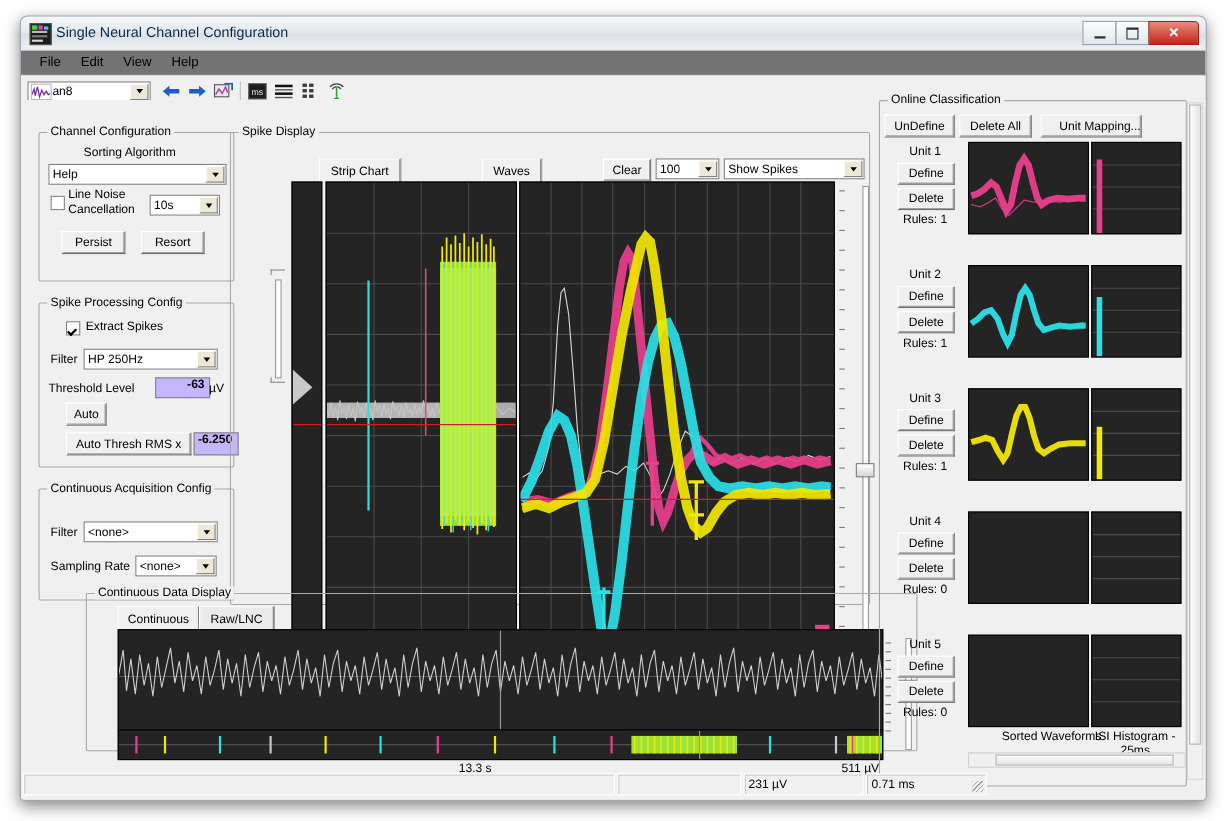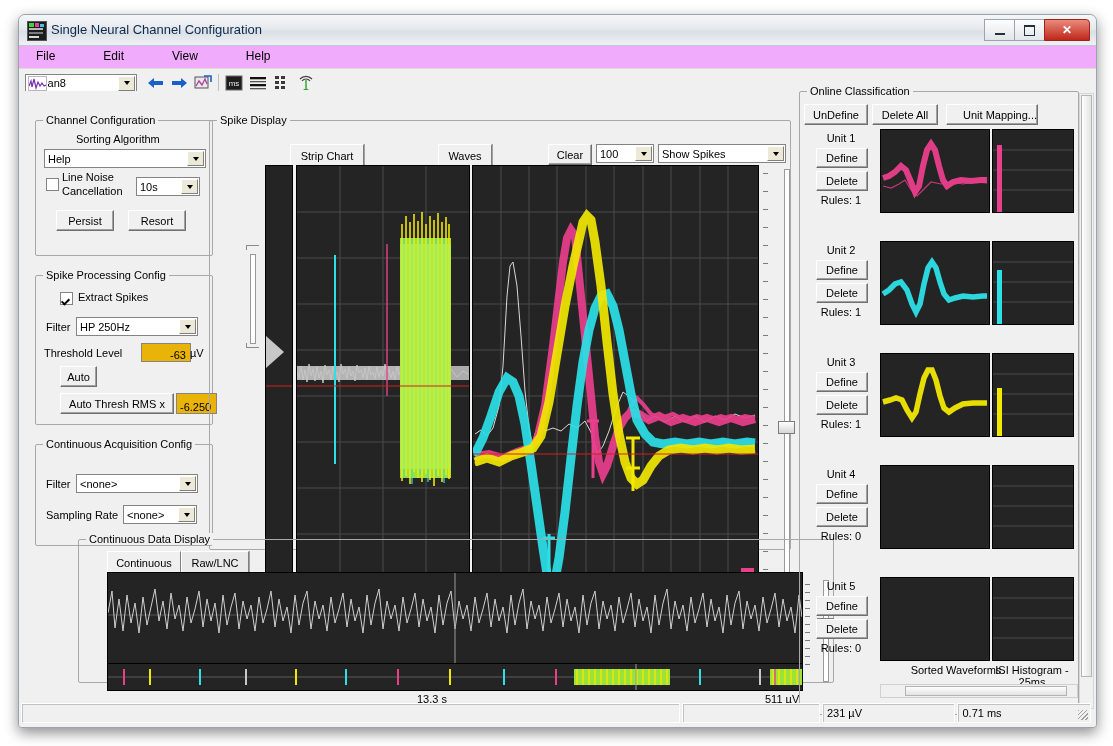--- a/index.html
+++ b/index.html
@@ -13,21 +13,21 @@
   .title-ico{position:absolute;left:8px;top:6px;width:18px;height:18px;background:#1d1d1d;border:1px solid #555;}
   .title-ico i{position:absolute;display:block;}
   .title-txt{position:absolute;left:32px;top:7px;font-size:13px;color:#0b2a4a;font-family:"Liberation Sans",sans-serif;}
   .wbtns{position:absolute;right:6px;top:4px;display:flex;}
   .wbtn{width:29px;height:20px;border:1px solid #9aa4ae;margin-left:-1px;
         background:linear-gradient(to bottom,#fdfdfd,#e2e6ea);display:flex;align-items:center;justify-content:center;
         font-size:10px;color:#22303c;}
   .wbtn.close{background:linear-gradient(to bottom,#e98b7c,#c0261a);border-color:#9c2318;color:#fff;width:44px;
               border-radius:0 4px 0 0;font-size:12px;font-weight:bold;}
 
-  .menubar{height:20px;background:#f0abfc;border-bottom:1px solid #dcdcdc;padding:2px 0 0 8px;display:flex;gap:30px;}
+  .menubar{height:20px;background:#737373;border-bottom:1px solid #dcdcdc;padding:2px 0 0 8px;display:flex;}
   .menubar div{padding:1px 9px;font-size:12px;}
 
   .toolbar{height:26px;background:#f0f0f0;display:flex;align-items:center;padding:1px 0 0 6px;
            border-bottom:1px solid #d7d7d7;}
   .combo{position:relative;background:#fff;border:1px solid #848484;height:17px;display:flex;align-items:center;}
   .combo .cv{padding-left:3px;font-size:11px;white-space:nowrap;overflow:hidden;}
   .combo .arw{position:absolute;right:1px;top:1px;width:15px;height:13px;background:#ece9d8;
               border:1px solid #fff;border-right-color:#808080;border-bottom-color:#808080;
               display:flex;align-items:center;justify-content:center;}
   .combo .arw:after{content:"";border-left:3px solid transparent;border-right:3px solid transparent;border-top:4px solid #000;}
@@ -38,40 +38,40 @@
   .tbsep{width:1px;height:18px;background:#c0c0c0;margin:0 3px;}
 
   .client{position:absolute;left:0;top:76px;width:1077px;height:636px;background:#f0f0f0;}
 
   .grp{position:absolute;border:1px solid #a8a8a8;border-radius:2px;}
   .grp>.lbl{position:absolute;top:-7px;left:7px;background:#f0f0f0;padding:0 3px;font-size:11px;color:#000;}
 
   .btn{background:#f0f0f0;border:1px solid #fff;border-right-color:#707070;border-bottom-color:#707070;
        box-shadow:inset -1px -1px 0 #a0a0a0;font-size:11px;font-family:"Liberation Sans",sans-serif;
        display:flex;align-items:center;justify-content:center;color:#000;}
-  .txtbox{background:#eab308;border:1px solid #848484;font-size:11px;display:flex;align-items:flex-end;
-          padding-left:3px;color:#000;}
+  .txtbox{background:#c4b5fd;border:1px solid #848484;font-size:11px;display:flex;align-items:flex-start;
+          padding-left:3px;color:#000;font-weight:bold;}
   .txtbox.right{justify-content:flex-end;padding-right:4px;padding-left:0;}
   .chk{width:11px;height:11px;background:#fff;border:1px solid #848484;position:relative;}
   .chk.on:after{content:"";position:absolute;left:2px;top:4px;width:3px;height:6px;border:solid #000;
                 border-width:0 2px 2px 0;transform:rotate(45deg);}
   .lab{font-size:11px;color:#000;}
 
   .disp{background:#242424;border:1px solid #000;position:relative;overflow:hidden;}
 
   .tabbtn{position:absolute;background:#f0f0f0;border:1px solid #fff;border-right-color:#808080;
           border-bottom:none;font-size:11px;display:flex;align-items:center;justify-content:center;
           box-shadow:1px 0 0 #a0a0a0;}
 
   .slider-track{position:absolute;width:4px;background:#fff;border:1px solid #9a9a9a;}
   .slider-thumb{position:absolute;width:15px;height:11px;background:linear-gradient(to bottom,#fff,#d6d6d6);
                 border:1px solid #7c7c7c;}
   .tick{position:absolute;width:5px;height:1px;background:#7a7a7a;}
 
-  .statusbar{position:absolute;left:2px;bottom:4px;width:1070px;height:20px;display:flex;margin-top:13px;}
+  .statusbar{position:absolute;left:2px;bottom:4px;width:876px;height:20px;display:flex;margin-top:13px;}
   .sbcell{border:1px solid #fff;box-shadow:inset 1px 1px 0 #c2c2c2;background:#f0f0f0;height:18px;
           display:flex;align-items:center;padding-left:4px;font-size:11px;}
 
   .scrollv{position:absolute;background:#f0f0f0;border:1px solid #d6d6d6;}
   .scrollv .thumb{position:absolute;left:1px;right:1px;background:linear-gradient(to right,#fdfdfd,#e3e3e3);
                   border:1px solid #b4b4b4;}
   .scrollh .thumb{position:absolute;top:1px;bottom:1px;background:linear-gradient(to bottom,#fdfdfd,#e3e3e3);
                   border:1px solid #b4b4b4;}
 
   .unitlab{font-size:11px;text-align:center;}

